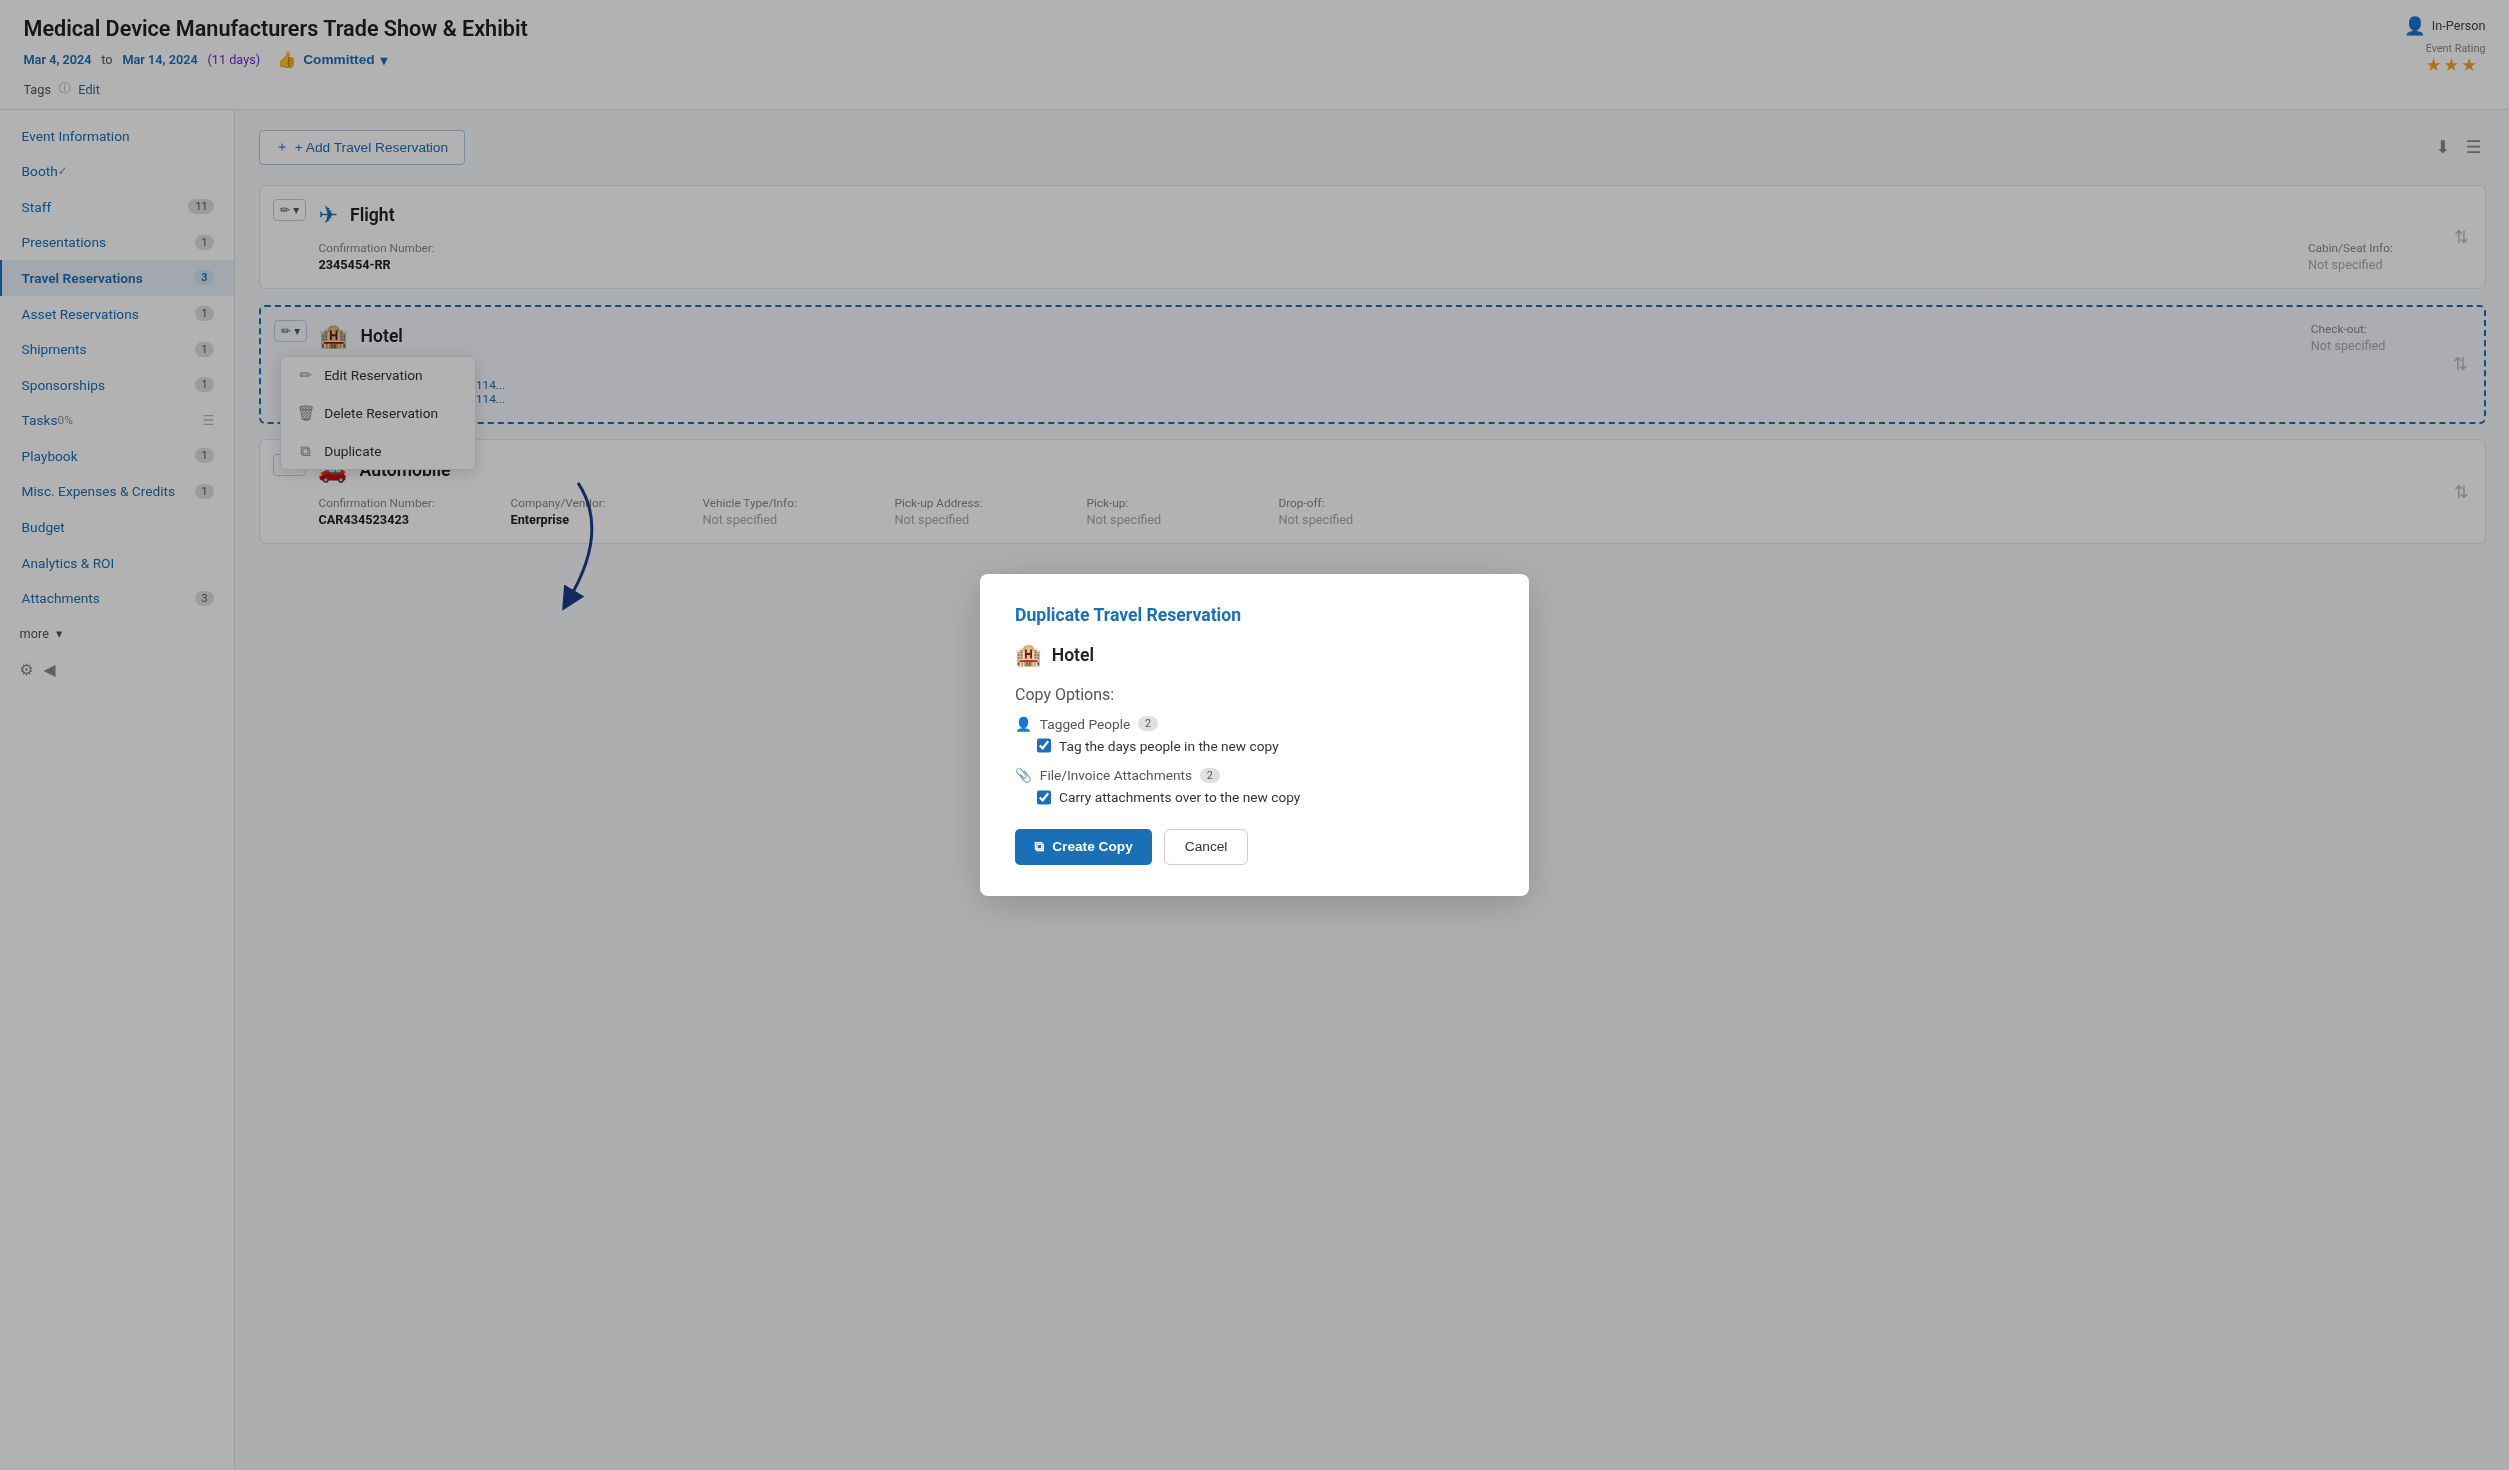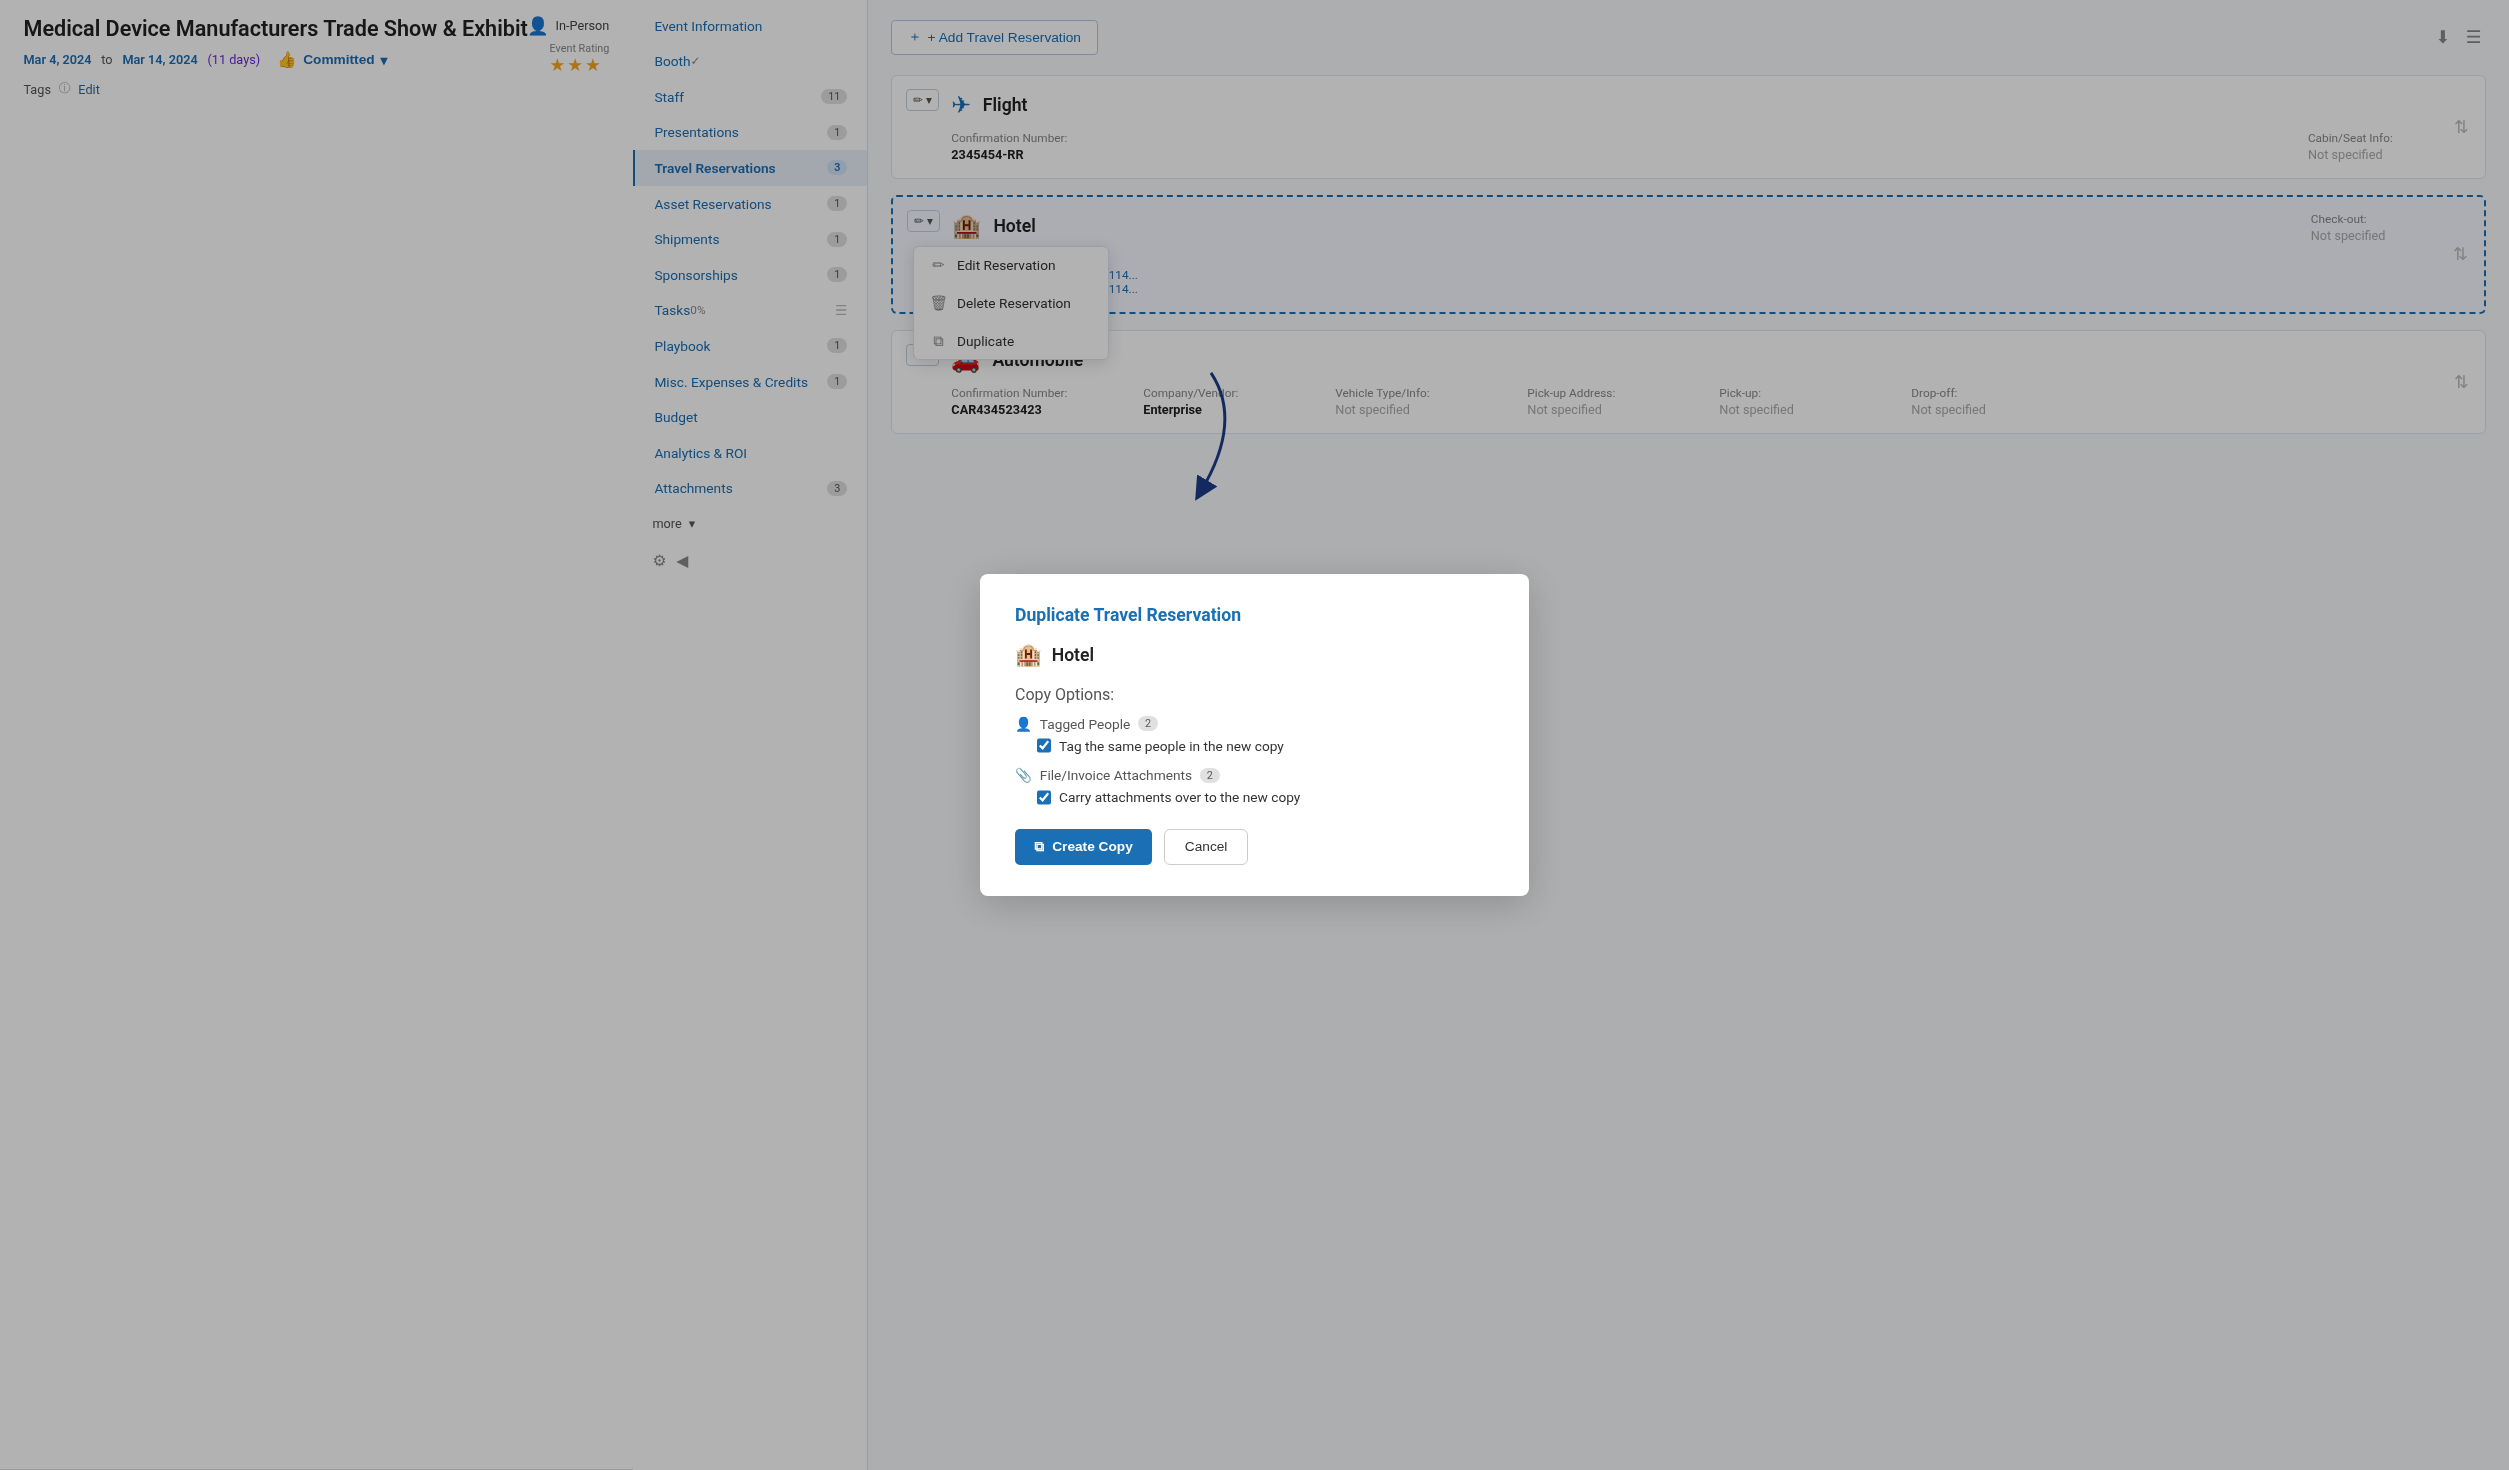--- a/index.html
+++ b/index.html
@@ -5,20 +5,21 @@
     * { box-sizing: border-box; margin: 0; padding: 0; }
     body {
       font-family: -apple-system, BlinkMacSystemFont, 'Segoe UI', Roboto, sans-serif;
       background: #f0f2f5;
       font-size: 13.7px;
       color: #333;
     }
 
     .page-wrapper {
       display: flex;
+      flex-direction: column;
       height: 100vh;
       background: #fff;
     }
 
     
     .header {
       padding: 15.7px 23.5px 0 23.5px;
       background: #fff;
       border-bottom: 1px solid #e0e0e0;
     }
@@ -708,21 +709,21 @@
     <div class="copy-options-label">Copy Options:</div>
 
     <div class="copy-option-row">
       <div class="copy-option-header">
         <span class="option-icon">👤</span>
         <span>Tagged People</span>
         <span class="copy-option-count">2</span>
       </div>
       <div class="copy-option-checkbox">
         <input type="checkbox" checked="" style="">
-        <span>Tag the same people in the new copy</span>
+        <span>Tag the days people in the new copy</span>
       </div>
     </div>
 
     <div class="copy-option-row">
       <div class="copy-option-header">
         <span class="option-icon">📎</span>
         <span>File/Invoice Attachments</span>
         <span class="copy-option-count">2</span>
       </div>
       <div class="copy-option-checkbox">

